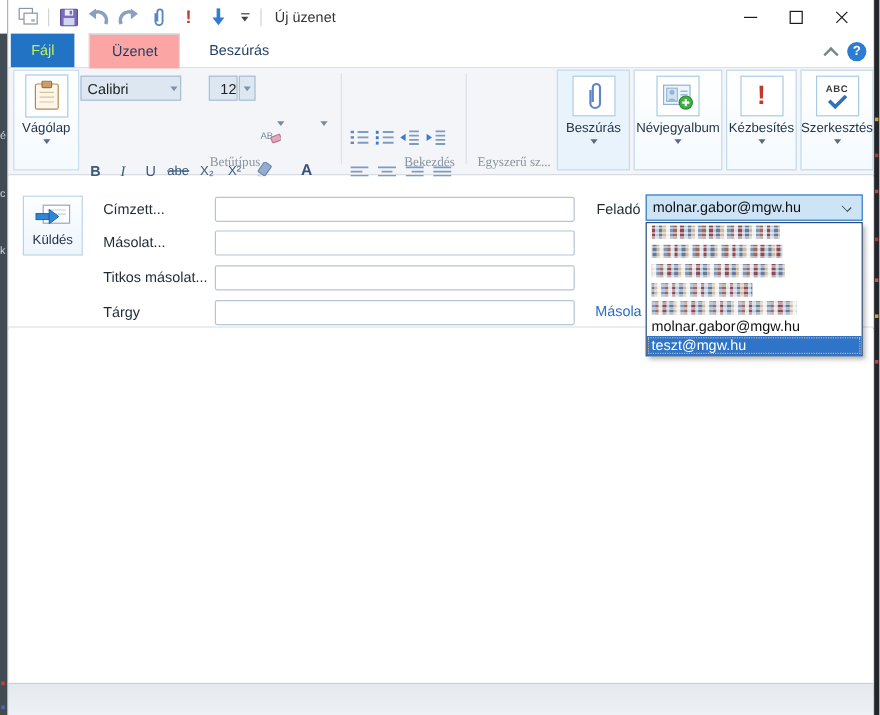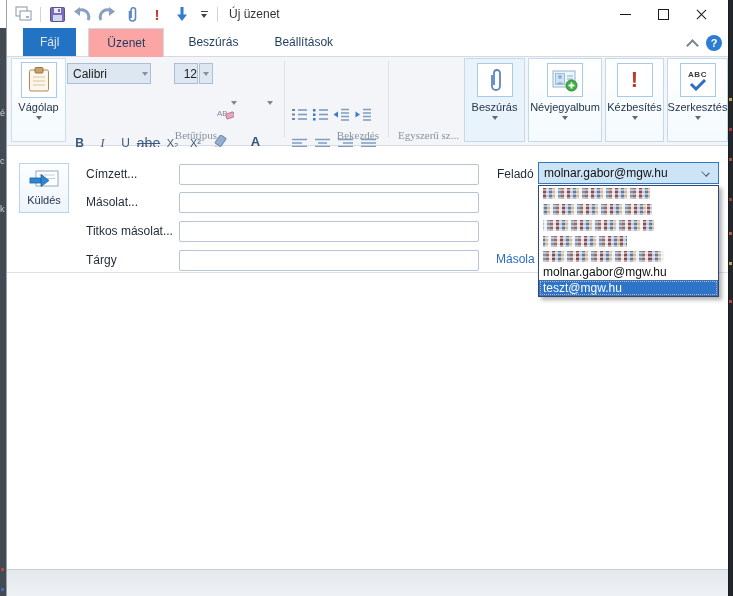--- a/index.html
+++ b/index.html
@@ -28,21 +28,21 @@
   .winctl .wbtn{width:38px;height:28px;display:flex;align-items:center;justify-content:center;}
   .ico-min{width:11px;height:1px;background:#1a1a1a;}
   .ico-max{width:9px;height:9px;border:1px solid #1a1a1a;}
   .ico-close{position:relative;width:11px;height:11px;}
   .ico-close::before,.ico-close::after{content:"";position:absolute;left:-1px;top:5px;width:13px;height:1px;background:#1a1a1a;}
   .ico-close::before{transform:rotate(45deg);} .ico-close::after{transform:rotate(-45deg);}
 
   
   .tabrow{position:absolute;left:0;top:28px;right:0;height:29px;background:#fff;border-bottom:1px solid #d4dae0;box-sizing:border-box;display:flex;align-items:stretch;}
   .tab{font-size:12px;color:#1e3c5f;display:flex;align-items:center;padding:0 18px;cursor:default;}
-  .tab.file{background:#2273c4;color:#e5e5e5;margin-left:16px;padding:0 17px;}
+  .tab.file{background:#2273c4;color:#bef264;margin-left:2px;padding:0 17px;}
   .tab.active{background:#fca5a5;border:1px solid #d2d9e0;border-bottom:none;margin-bottom:-1px;z-index:2;}
   .tab-right{position:absolute;right:6px;top:0;height:29px;display:flex;align-items:center;gap:9px;}
   .chev-up{width:9px;height:9px;position:relative;}
   .chev-up::before{content:"";position:absolute;left:0;top:3px;width:7px;height:7px;border-left:2px solid #7a848e;border-top:2px solid #7a848e;transform:rotate(45deg);}
   .help{width:16px;height:16px;border-radius:50%;background:#2b7cd3;color:#fff;font-size:11px;font-weight:bold;display:flex;align-items:center;justify-content:center;}
 
   
   .ribbon{position:absolute;left:0;top:57px;right:0;height:89px;background:#f3f5f8;border-bottom:1px solid #d7dce2;box-sizing:border-box;}
   .vsep{position:absolute;top:4px;bottom:8px;width:1px;background:#dde2e8;}
   .glabel{position:absolute;bottom:4px;font-size:11px;color:#8a949e;text-align:right;white-space:nowrap;font-family:Liberation Serif, serif;}
@@ -51,21 +51,21 @@
   .bigbtn .icobox{margin-top:4px;width:34px;height:32px;border:1px solid #a9cae6;background:#fff;display:flex;align-items:center;justify-content:center;}
   .bigbtn .blabel{font-size:11px;color:#24344a;margin-top:4px;white-space:nowrap;}
   .bigbtn .tri-dn{margin-top:3px;border-top-color:#5a6b7d;}
   .combo{position:absolute;height:21px;background:#dde7f1;border:1px solid #abbed2;box-sizing:border-box;display:flex;align-items:center;font-size:12px;color:#222;}
   .combo .cv{flex:1;padding-left:5px;}
   .combo .ca{width:13px;display:flex;justify-content:center;}
   .combo .tri-dn{border-top-color:#8093a6;border-left-width:3px;border-right-width:3px;}
   .sbtn{position:absolute;top:36px;width:21px;height:20px;display:flex;align-items:center;justify-content:center;
         font-size:12px;color:#3c5a7e;cursor:default;margin-top:40px;}
   .fmt-b{font-weight:bold;} .fmt-i{font-style:italic;font-family:"Liberation Serif",serif;} .fmt-u{text-decoration:underline;}
-  .fmt-s{text-decoration:line-through;font-size:14px;}
+  .fmt-s{text-decoration:line-through;font-size:11px;}
   .mini-tri{position:absolute;top:44px;width:9px;display:flex;justify-content:center;}
   .mini-tri .tri-dn{border-left-width:3px;border-right-width:3px;border-top-color:#7b8a99;}
   .acolor{display:flex;flex-direction:column;align-items:center;line-height:11px;}
   .acolor .ab{width:13px;height:3px;background:#7d94b5;margin-top:1px;}
   .plainbtn{position:absolute;left:386px;top:1px;width:66px;height:84px;display:flex;flex-direction:column;align-items:center;cursor:default;}
   .plainbtn .blabel{font-size:11px;color:#24344a;text-align:center;line-height:13px;margin-top:3px;width:64px;}
   
   .clipbtn{position:absolute;left:4px;top:1px;width:55px;height:84px;border:1px solid #c9def0;background:linear-gradient(#ffffff,#f4fafe);
            display:flex;flex-direction:column;align-items:center;box-sizing:border-box;}
   .clipbtn .icobox{margin-top:3px;width:34px;height:34px;border:1px solid #a9cae6;background:#fff;display:flex;align-items:center;justify-content:center;}
@@ -190,21 +190,20 @@
         </span>
     </div>
   </div>
 
   <div class="tabrow">
     <span class="tab file">Fájl</span>
     <span style="width:12px;"></span>
     <span class="tab active">Üzenet</span>
     <span style="width:6px;"></span>
     <span class="tab">Beszúrás</span>
-    <span class="tab">Beállítások</span>
     <div class="tab-right">
       <span class="chev-up"></span>
       <span class="help">?</span>
     </div>
   </div>
 
   <div class="ribbon">
 
     <div class="clipbtn">
       <span class="icobox">

